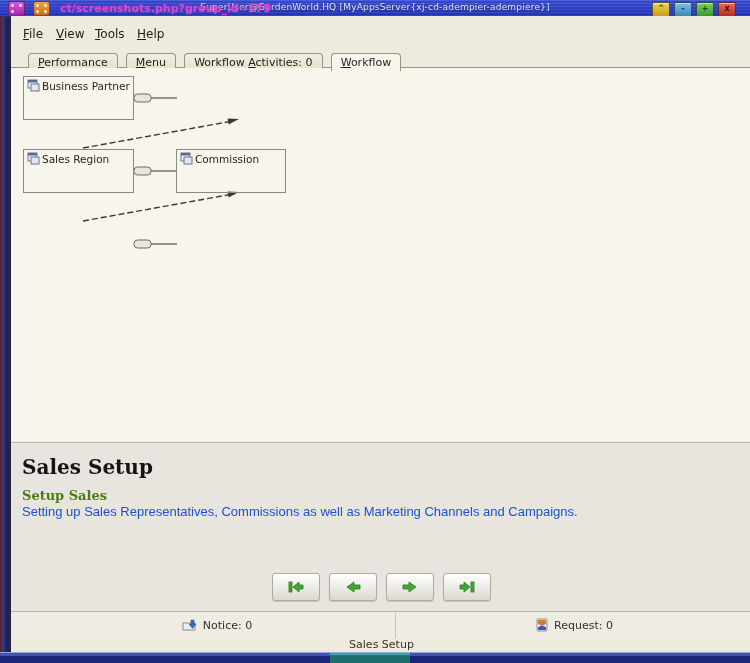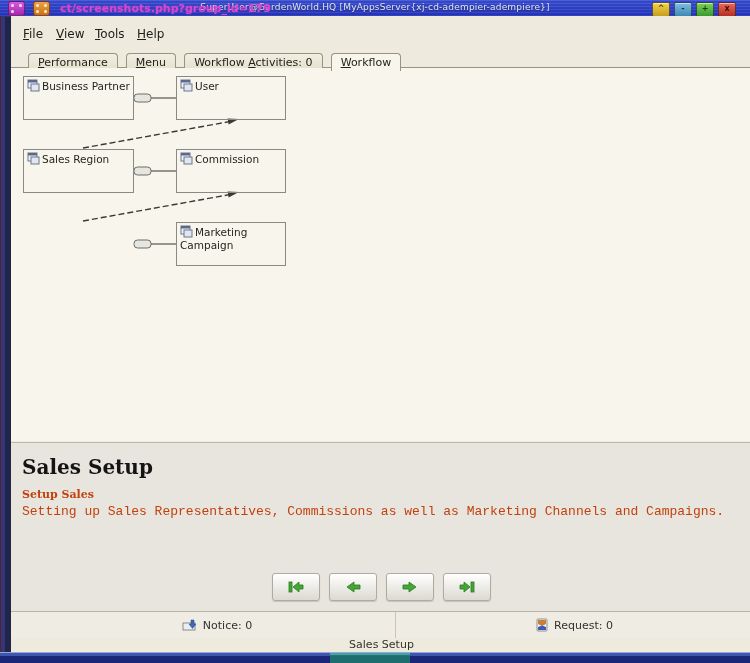--- a/index.html
+++ b/index.html
@@ -60,23 +60,23 @@
     box-sizing:border-box;padding:2px 3px;font-size:10.5px;color:#25251f;line-height:1.2;
     background:transparent;}
   .node .nicon{display:inline-block;vertical-align:-2px;margin-right:2px;}
   .conn-svg{position:absolute;left:0;top:0;width:741px;height:373px;pointer-events:none;}
 
   .panel{position:absolute;left:0;top:426px;width:741px;height:169px;background:#e8e5df;
     border-top:1px solid #bdb9ad;box-sizing:border-box;}
   .panel-title{position:absolute;left:11px;top:12px;font-family:"DejaVu Serif",serif;
     font-weight:bold;font-size:20px;color:#141414;}
   .panel-sub{position:absolute;left:11px;top:45px;font-family:"DejaVu Serif",serif;
-    font-weight:bold;font-size:11px;color:#c2410c;}
-  .panel-desc{position:absolute;left:11px;top:61px;font-family:Liberation Mono, monospace;
-    font-size:13px;color:#c2410c;}
+    font-weight:bold;font-size:13px;color:#4d7c0f;}
+  .panel-desc{position:absolute;left:11px;top:61px;font-family:Liberation Sans, sans-serif;
+    font-size:13px;color:#1d4ed8;}
 
   .navbtns{position:absolute;left:0;top:130px;width:741px;display:flex;
     justify-content:center;gap:9px;}
   .navbtn{width:46px;height:26px;border-radius:3px;border:1px solid #aeaba0;
     background:linear-gradient(#ffffff,#dcd9d0);
     box-shadow:inset 0 1px 0 #fff,0 1px 1px rgba(0,0,0,.15);
     display:flex;align-items:center;justify-content:center;cursor:pointer;}
 
   .statusbar{position:absolute;left:0;top:595px;width:741px;height:27px;background:#efece3;
     border-top:1px solid #b8b4a6;box-sizing:border-box;display:flex;padding-left:28px;}
@@ -162,47 +162,33 @@
         </g>
       </svg>
 
       <div class="node" style="left:12px;top:8px">
         <svg class="nicon" width="13" height="13" viewBox="0 0 13 13">
             <rect x="1" y="1" width="9" height="8" fill="#f2f2f6" stroke="#6a7690"></rect>
             <rect x="1" y="1" width="9" height="2.5" fill="#5a6a8c"></rect>
             <rect x="4" y="5" width="8" height="7" fill="#e2e6ee" stroke="#6a7690"></rect>
           </svg><span>Business Partner</span>
       </div>
-      <div class="node" style="left:165px;top:8px;width:110px">
-        <svg class="nicon" width="13" height="13" viewBox="0 0 13 13">
-            <rect x="1" y="1" width="9" height="8" fill="#f2f2f6" stroke="#6a7690"></rect>
-            <rect x="1" y="1" width="9" height="2.5" fill="#5a6a8c"></rect>
-            <rect x="4" y="5" width="8" height="7" fill="#e2e6ee" stroke="#6a7690"></rect>
-          </svg><span>User</span>
-      </div>
       <div class="node" style="left:165px;top:81px;width:110px">
         <svg class="nicon" width="13" height="13" viewBox="0 0 13 13">
             <rect x="1" y="1" width="9" height="8" fill="#f2f2f6" stroke="#6a7690"></rect>
             <rect x="1" y="1" width="9" height="2.5" fill="#5a6a8c"></rect>
             <rect x="4" y="5" width="8" height="7" fill="#e2e6ee" stroke="#6a7690"></rect>
           </svg><span>Commission</span>
       </div>
       <div class="node" style="left:12px;top:81px">
         <svg class="nicon" width="13" height="13" viewBox="0 0 13 13">
             <rect x="1" y="1" width="9" height="8" fill="#f2f2f6" stroke="#6a7690"></rect>
             <rect x="1" y="1" width="9" height="2.5" fill="#5a6a8c"></rect>
             <rect x="4" y="5" width="8" height="7" fill="#e2e6ee" stroke="#6a7690"></rect>
           </svg><span>Sales Region</span>
-      </div>
-      <div class="node" style="left:165px;top:154px;width:110px">
-        <svg class="nicon" width="13" height="13" viewBox="0 0 13 13">
-            <rect x="1" y="1" width="9" height="8" fill="#f2f2f6" stroke="#6a7690"></rect>
-            <rect x="1" y="1" width="9" height="2.5" fill="#5a6a8c"></rect>
-            <rect x="4" y="5" width="8" height="7" fill="#e2e6ee" stroke="#6a7690"></rect>
-          </svg><span>Marketing Campaign</span>
       </div>
     </div>
 
     <div class="panel">
       <div class="panel-title">Sales Setup</div>
       <div class="panel-sub">Setup Sales</div>
       <div class="panel-desc">Setting up Sales Representatives, Commissions as well as Marketing Channels and Campaigns.</div>
 
       <div class="navbtns">
         <div class="navbtn">

